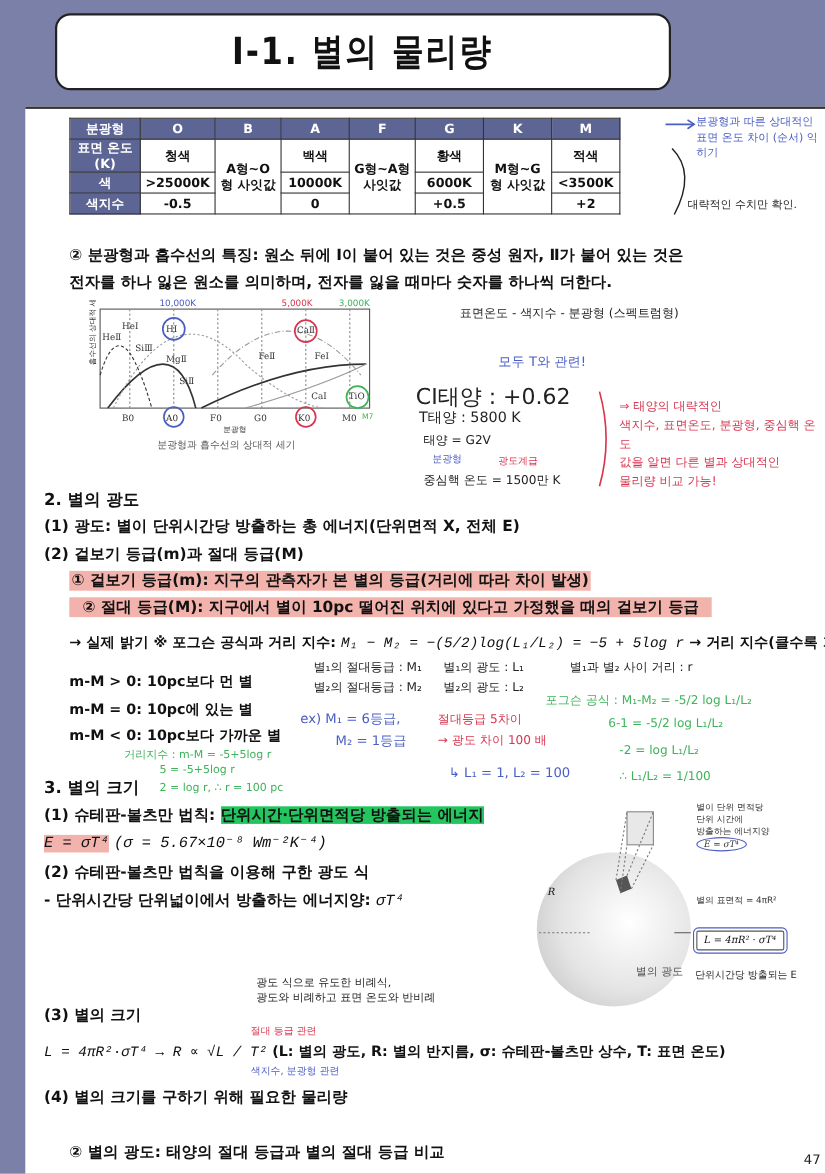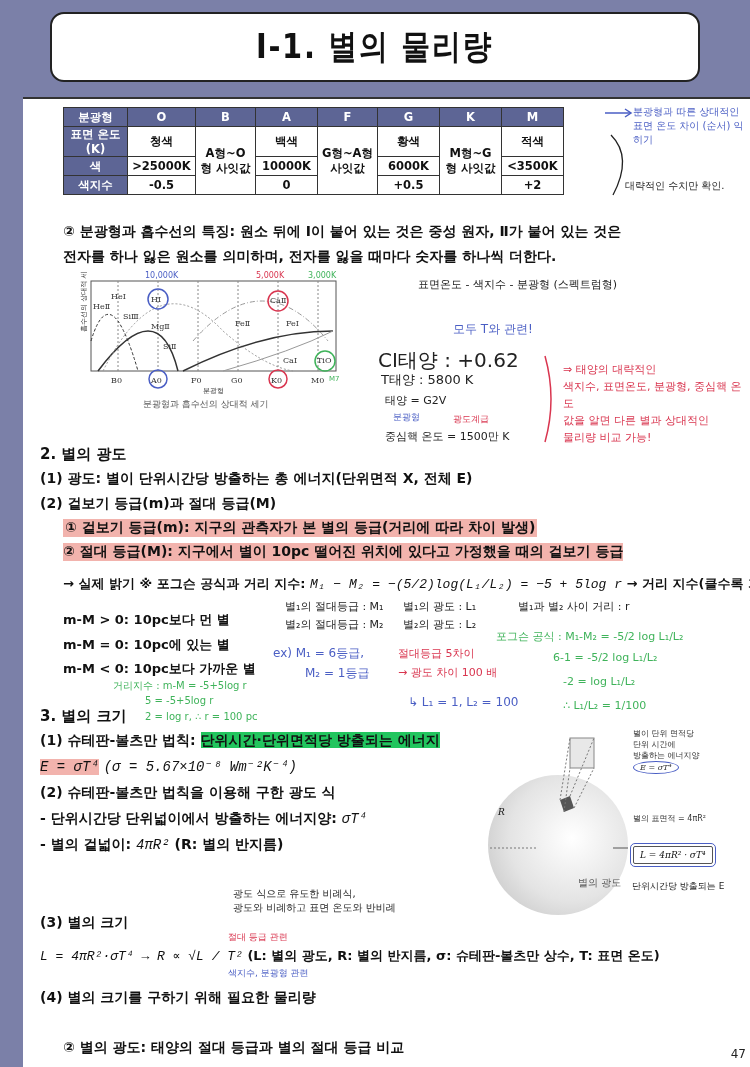--- a/index.html
+++ b/index.html
@@ -1,18 +1,18 @@
 <!DOCTYPE html>
 <html><head>
 <meta charset="utf-8">
 <style>
   * { box-sizing: border-box; margin: 0; padding: 0; }
   html, body { width: 750px; height: 1067px; overflow: hidden; }
   body { background: #7b80a8; font-family: "DejaVu Sans", sans-serif; color: #111; position: relative; }
-  .title-box { position: absolute; left: 50px; top: 12px; width: 650px; height: 70px; background: #fff; border: 2px solid #222; border-radius: 14px; display: flex; align-items: center; justify-content: center; }
+  .title-box { position: absolute; left: 50px; top: 12px; width: 560px; height: 70px; background: #fff; border: 2px solid #222; border-radius: 14px; display: flex; align-items: center; justify-content: center; }
   .title-box h1 { font-family: "DejaVu Sans", sans-serif; font-weight: bold; font-size: 34px; letter-spacing: 2px; transform: scaleX(0.85); }
   .page { position: absolute; left: 23px; top: 97px; width: 727px; height: 970px; background: #fff; border-top: 2px solid #333; }
   .abs { position: absolute; }
   table.spec { position: absolute; left: 40px; top: 8px; border-collapse: collapse; font-size: 11.5px; font-weight: bold; }
   table.spec td { border: 1px solid #333; text-align: center; height: 19px; padding: 0 4px; }
   table.spec td.hd { background: #5d6595; color: #fff; }
   table.spec td.rh { background: #5d6595; color: #fff; width: 64px; }
   .hand-blue { color: #4a5ec4; font-family: "DejaVu Sans", sans-serif; }
   .hand-red { color: #d9354f; font-family: "DejaVu Sans", sans-serif; }
   .hand-green { color: #3fb35a; font-family: "DejaVu Sans", sans-serif; }
@@ -151,21 +151,21 @@
     <div>⇒ 태양의 대략적인</div>
     <div>색지수, 표면온도, 분광형, 중심핵 온도</div>
     <div>값을 알면 다른 별과 상대적인</div>
     <div>물리량 비교 가능!</div>
   </div>
 
   <div class="abs h2" style="left:17px;top:346px">2. 별의 광도</div>
   <div class="abs txt" style="left:17px;top:371px">(1) 광도: 별이 단위시간당 방출하는 총 에너지(단위면적 X, 전체 E)</div>
   <div class="abs txt" style="left:17px;top:396px">(2) 겉보기 등급(m)과 절대 등급(M)</div>
   <div class="abs txt hl-red" style="left:40px;top:420px;padding:0 2px">① 겉보기 등급(m): 지구의 관측자가 본 별의 등급(거리에 따라 차이 발생)</div>
-  <div class="abs txt hl-red" style="left:40px;top:444px;padding:0 0">② 절대 등급(M): 지구에서 별이 10pc 떨어진 위치에 있다고 가정했을 때의 겉보기 등급</div>
+  <div class="abs txt hl-red" style="left:40px;top:444px;padding:0 12px">② 절대 등급(M): 지구에서 별이 10pc 떨어진 위치에 있다고 가정했을 때의 겉보기 등급</div>
   <div class="abs txt" style="left:40px;top:476px;font-size:13px">
     <span>→ 실제 밝기 ※ 포그슨 공식과 거리 지수:</span>
     <span class="math">M₁ − M₂ = −(5/2)log(L₁/L₂) = −5 + 5log r</span>
     <span>→ 거리 지수(클수록 거리↑)</span>
   </div>
   <div class="abs txt" style="left:40px;top:512px;font-size:13px">m-M &gt; 0: 10pc보다 먼 별</div>
   <div class="abs txt" style="left:40px;top:537px;font-size:13px">m-M = 0: 10pc에 있는 별</div>
   <div class="abs txt" style="left:40px;top:561px;font-size:13px">m-M &lt; 0: 10pc보다 가까운 별</div>
 
   <div class="abs hand-black" style="left:262px;top:500px;font-size:11px">별₁의 절대등급 : M₁</div>
@@ -192,25 +192,20 @@
     <span class="hl-blue">단위시간·단위면적당 방출되는 에너지</span>
   </div>
   <div class="abs txt" style="left:17px;top:659px">
     <span class="math hl-red">E = σT⁴</span>
     <span class="math">(σ = 5.67×10⁻⁸ Wm⁻²K⁻⁴)</span>
   </div>
   <div class="abs txt" style="left:17px;top:685px">(2) 슈테판-볼츠만 법칙을 이용해 구한 광도 식</div>
   <div class="abs txt" style="left:17px;top:711px">
     <span>- 단위시간당 단위넓이에서 방출하는 에너지양:</span>
     <span class="math">σT⁴</span>
-  </div>
-  <div class="abs txt" style="left:17px;top:737px">
-    <span>- 별의 겉넓이:</span>
-    <span class="math">4πR²</span>
-    <span>(R: 별의 반지름)</span>
   </div>
 
   <div class="abs hand-black" style="left:210px;top:788px;font-size:10px;line-height:14px">
     <div>광도 식으로 유도한 비례식,</div>
     <div>광도와 비례하고 표면 온도와 반비례</div>
   </div>
   <div class="abs txt" style="left:17px;top:815px">(3) 별의 크기</div>
   <div class="abs hand-red" style="left:205px;top:832px;font-size:9px">절대 등급 관련</div>
   <div class="abs txt" style="left:17px;top:848px;font-size:13px">
     <span class="math">L = 4πR²·σT⁴ → R ∝ √L / T²</span>

